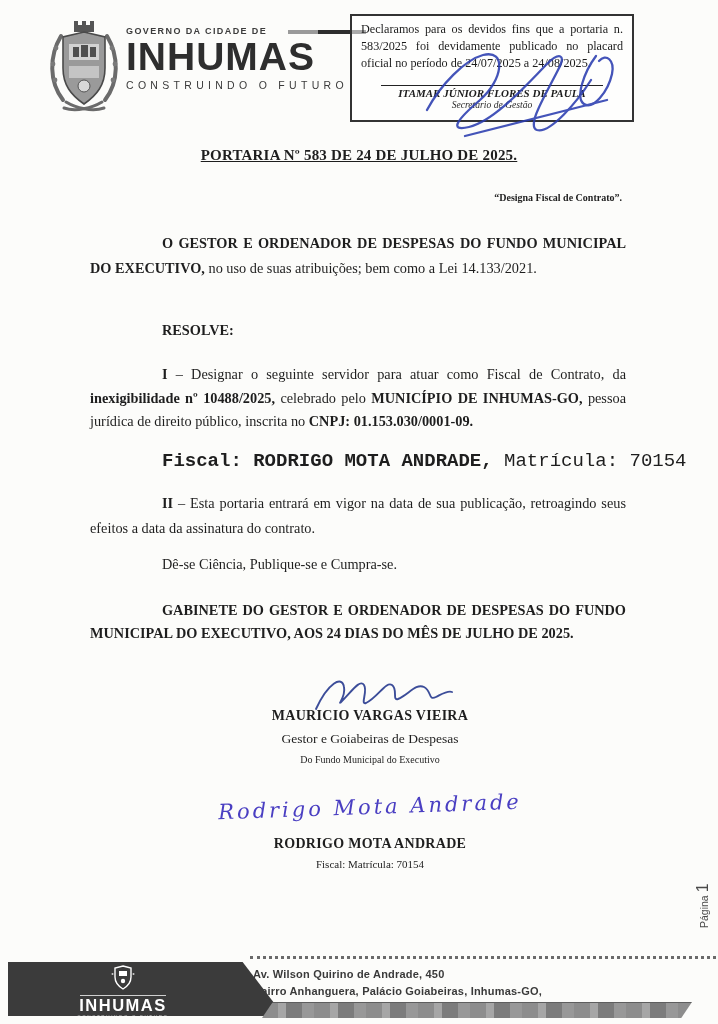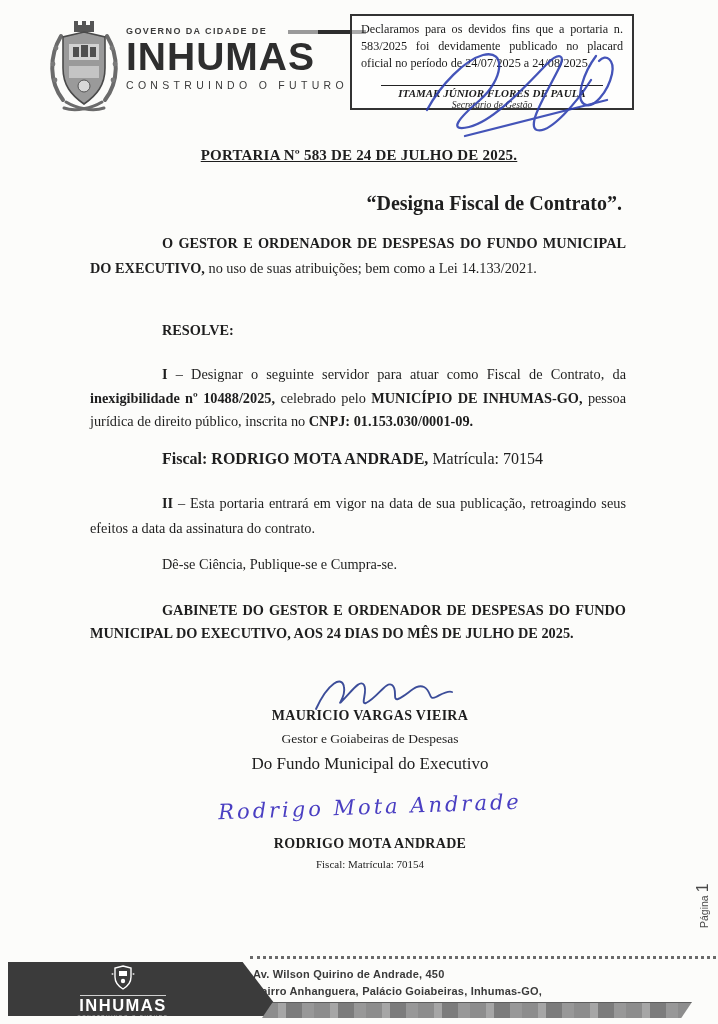--- a/index.html
+++ b/index.html
@@ -13,47 +13,47 @@
   .emblem{position:absolute; left:46px; top:20px;}
   .logo-text{position:absolute; left:126px; top:26px; width:240px; font-family:"Liberation Sans", sans-serif;}
   .logo-line1{display:flex; align-items:center; gap:21px;}
   .logo-gov{font-size:9px; font-weight:bold; letter-spacing:1.4px; color:#3c3c3c; white-space:nowrap;}
   .logo-rule{flex:1; height:4px; background:linear-gradient(90deg,#9a9a9a 0 38%,#2d2d2d 38% 100%); margin-top:1px;}
   .logo-name{font-size:39px; font-weight:800; letter-spacing:1px; color:#2e2e2e; line-height:1.0; margin-top:1px;}
   .logo-slogan{font-size:10.5px; letter-spacing:4.3px; color:#3a3a3a; margin-top:3px; white-space:nowrap;}
   .logo-adm{font-size:12.5px; font-weight:bold; color:#222; margin:2px 0 0 14px; letter-spacing:.5px;}
   
   .stamp{
-    position:absolute; left:350px; top:14px; width:284px; height:96px;
+    position:absolute; left:350px; top:14px; width:284px; height:108px;
     border:2px solid #333; box-sizing:border-box; padding:5px 9px 0 9px;
     background:rgba(255,255,255,.6);
   }
   .stamp-text{font-size:12.2px; line-height:17px; text-align:justify; color:#1c1c1c;}
   .stamp-line{width:222px; margin:13px auto 0 auto; border-top:1.4px solid #222;}
   .stamp-name{font-size:11px; font-weight:bold; font-style:italic; text-align:center; margin-top:1px; color:#1c1c1c;}
   .stamp-role{font-size:9.6px; font-style:italic; text-align:center; color:#2a2a2a;}
   .stamp-sig{position:absolute; left:55px; top:24px; pointer-events:none;}
   
   .abs{position:absolute;}
   .doc-title{left:0; top:147px; width:718px; text-align:center; font-weight:bold; font-size:15px; letter-spacing:.2px;text-decoration:underline;}
-  .doc-subtitle{left:90px; top:192px; width:532px; text-align:right; font-weight:bold; font-size:20px;}
+  .doc-subtitle{left:90px; top:192px; width:532px; text-align:right; font-weight:bold; font-size:10px;}
   .para{left:90px; width:536px; font-size:14.3px; text-align:justify; text-indent:72px;}
   .p1{top:231px; line-height:25px;}
   .resolve{left:162px; top:322px; font-weight:bold; font-size:14.3px;}
   .p2{top:363px; line-height:23.5px;}
-  .fiscal{left:162px; top:450px; font-size:16px;}
+  .fiscal{left:162px; top:450px; font-size:19px;font-family:Liberation Mono, monospace;}
   .p3{top:491px; line-height:24.5px;}
   .p4{left:162px; top:556px; font-size:14.3px;}
   .p5{top:599px; line-height:23px; font-weight:bold;}
   
   .sigwrap{left:104px; width:532px; text-align:center;}
   .sig-scribble{position:absolute; left:308px; top:671px;}
   .sig-name1{top:708px; font-weight:bold; font-size:14px; letter-spacing:.3px;}
   .sig-role1a{top:731px; font-size:13.5px;}
-  .sig-role1b{top:754px; font-size:17px;}
+  .sig-role1b{top:754px; font-size:10px;}
   .handwriting{
     top:795px; font-family:"DejaVu Serif", serif; font-style:italic;
     font-size:21px; letter-spacing:3px; color:#4a3fc2; transform:rotate(-2deg);
   }
   .sig-name2{top:836px; font-weight:bold; font-size:14px; letter-spacing:.3px;}
   .sig-role2{top:858px; font-size:11px;}
   
   .pagenum{
     position:absolute; left:694px; top:928px; width:78px; height:20px;
     transform:rotate(-90deg); transform-origin:0 0;

